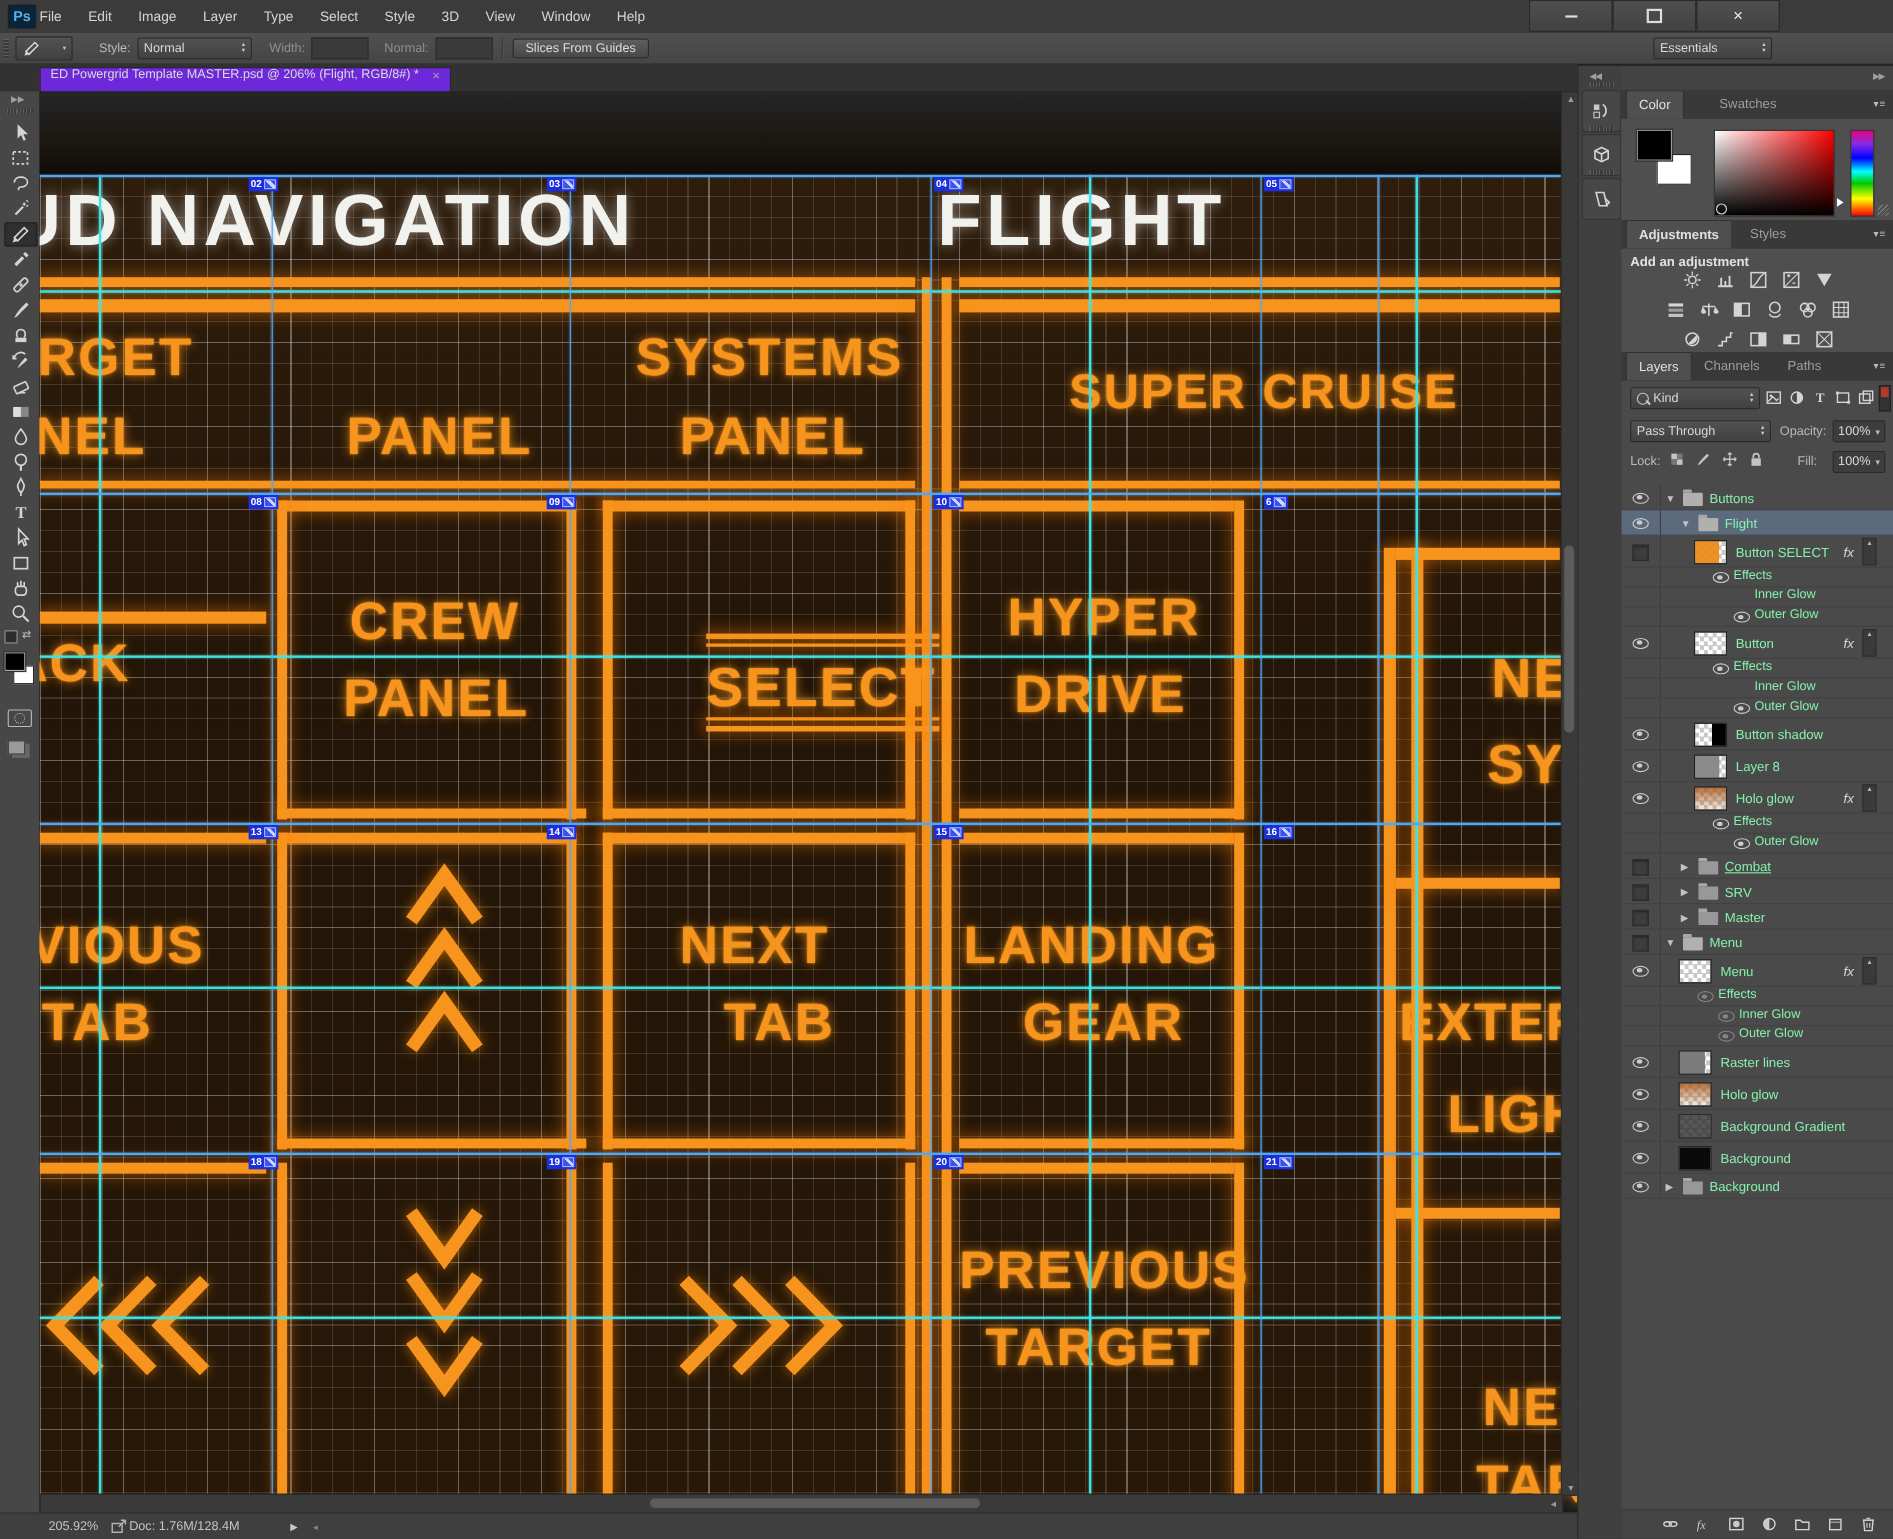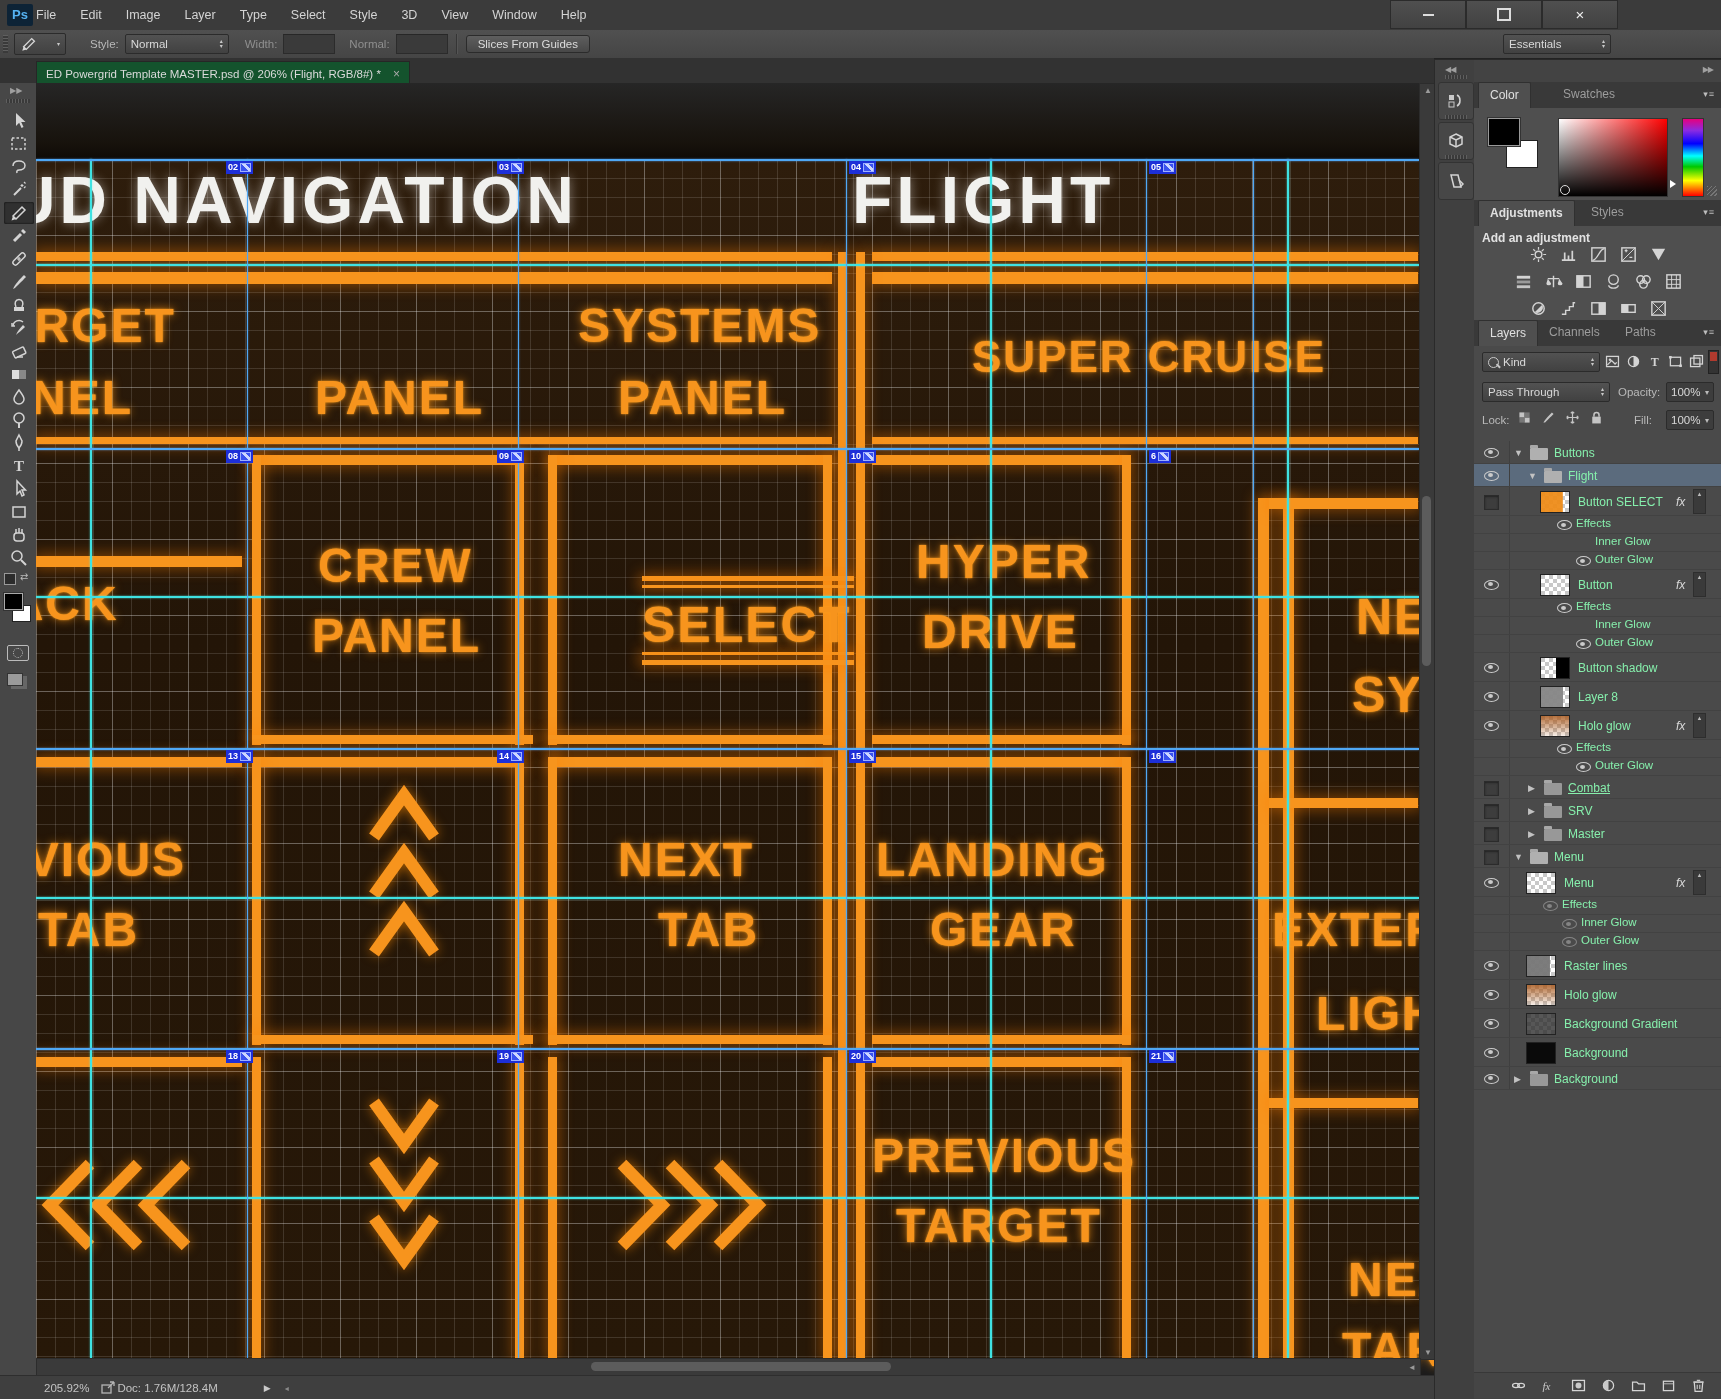--- a/index.html
+++ b/index.html
@@ -20,22 +20,22 @@
   .grip{width:5px;height:18px;margin:0 6px 0 3px;background:repeating-linear-gradient(#5f5f5f 0 1px,#3a3a3a 1px 3px)}
   .opt-label{font-size:11.5px;color:#b9b9b9;margin:0 6px}
   .dropdown{background:linear-gradient(#525252,#414141);border:1px solid #2b2b2b;border-radius:2px;
             font-size:11.5px;color:#d8d8d8;height:18px;display:flex;align-items:center;padding:0 5px}
   .updown{margin-left:auto;padding-left:8px;display:flex;flex-direction:column;font-size:6px;line-height:5px;color:#c8c8c8}
   .opt-input{background:#3a3a3a;border:1px solid #2b2b2b;border-top-color:#272727;height:16px;width:46px}
   .pushbtn{background:linear-gradient(#5e5e5e,#484848);border:1px solid #2b2b2b;border-radius:3px;
            font-size:11.5px;color:#dcdcdc;padding:2px 11px}
   .vsep{width:1px;height:20px;background:#353535;border-right:1px solid #555;margin:0 8px}
   #tabbar{left:0;top:58px;width:1434px;height:25px;background:#323232}
-  #doctab{left:36px;top:61px;height:24px;background:#14532d;border:1px solid #262626;border-bottom:none;
-          display:flex;align-items:center;padding:0 9px;font-size:11.5px;color:#dadada}
+  #doctab{left:36px;top:61px;height:24px;background:#6d28d9;border:1px solid #262626;border-bottom:none;
+          display:flex;padding:0 9px;font-size:11.5px;color:#dadada}
   #doctab .close{margin-left:12px;color:#aaa;font-size:12px}
   
   #toolbar{left:0;top:83px;width:36px;height:1316px;background:#474747;border-right:1px solid #2a2a2a}
   .tool{width:30px;height:22px;margin:1px 2px;display:flex;align-items:center;justify-content:center;border-radius:2px}
   .tool.active{background:#303030;box-shadow:inset 0 0 2px #000}
   
   #canvas{left:36px;top:83px;width:1398px;height:1292px;overflow:hidden;background:#1c1c1c}
   #topband{left:0;top:0;width:1383px;height:76px;background:linear-gradient(#262626 0%,#17120c 80%,#0e0a06 100%)}
   #artwork{left:0;top:76px;width:1383px;height:1199px;
      background:

